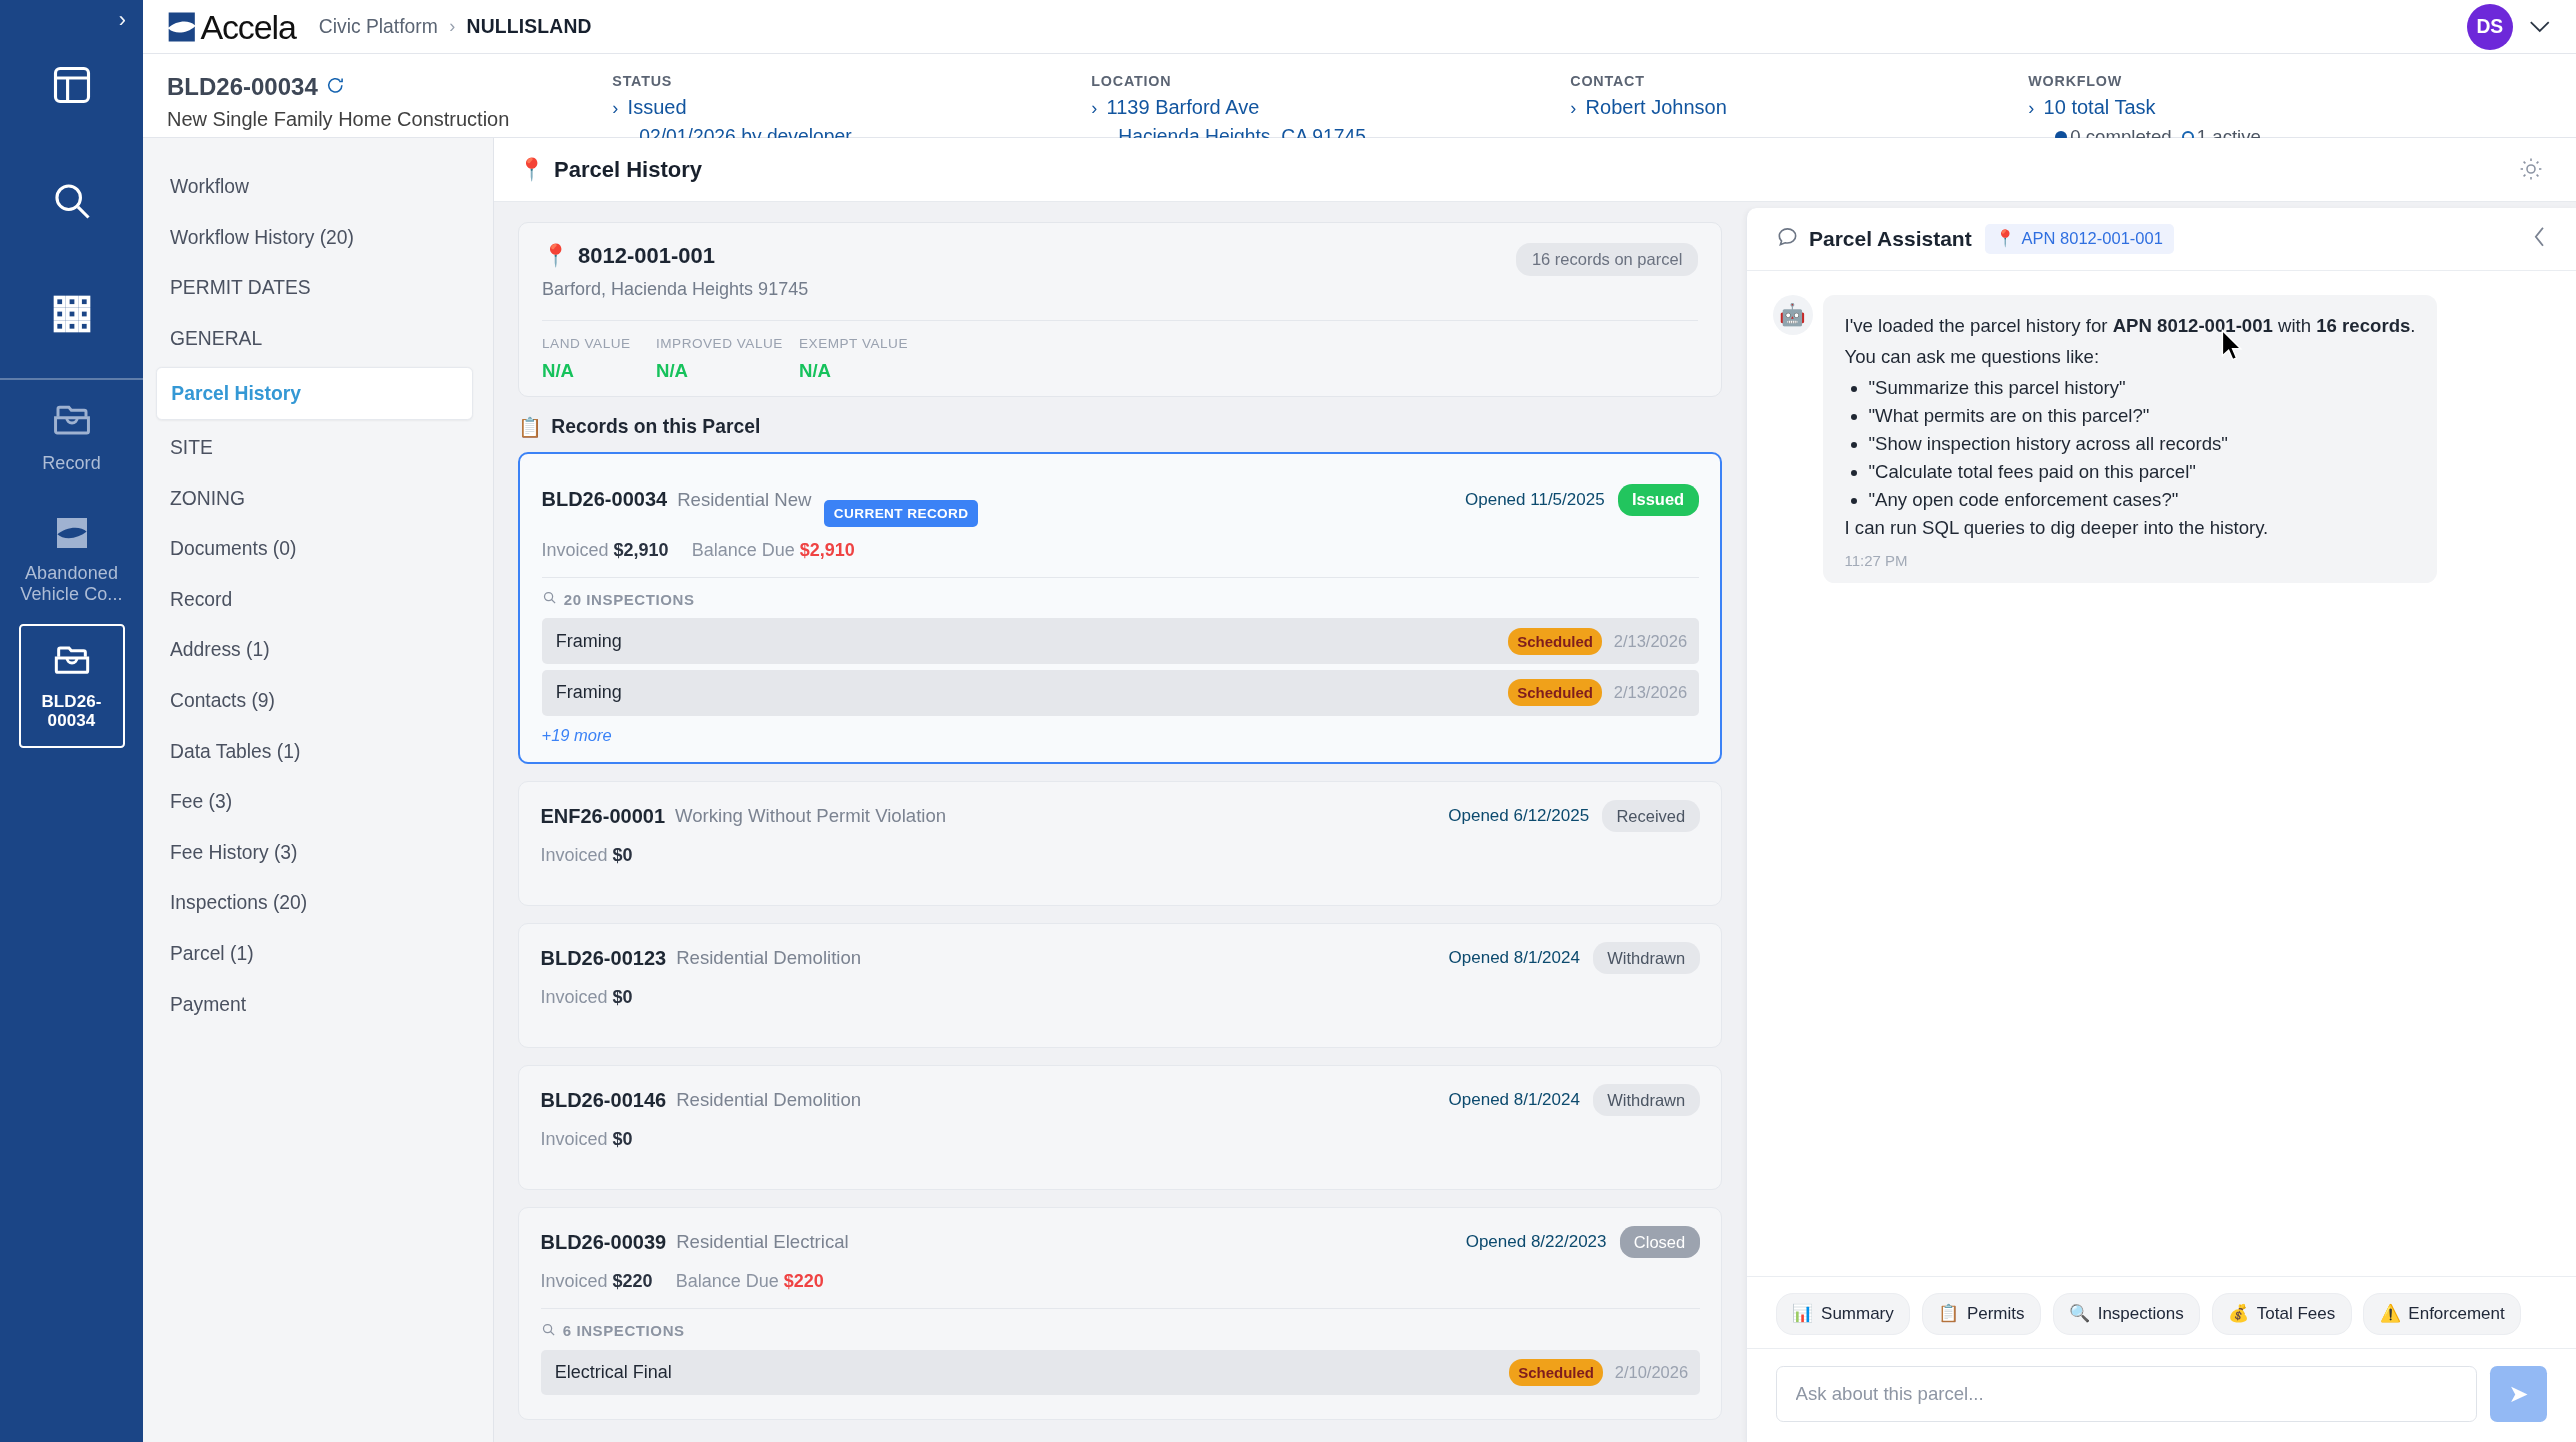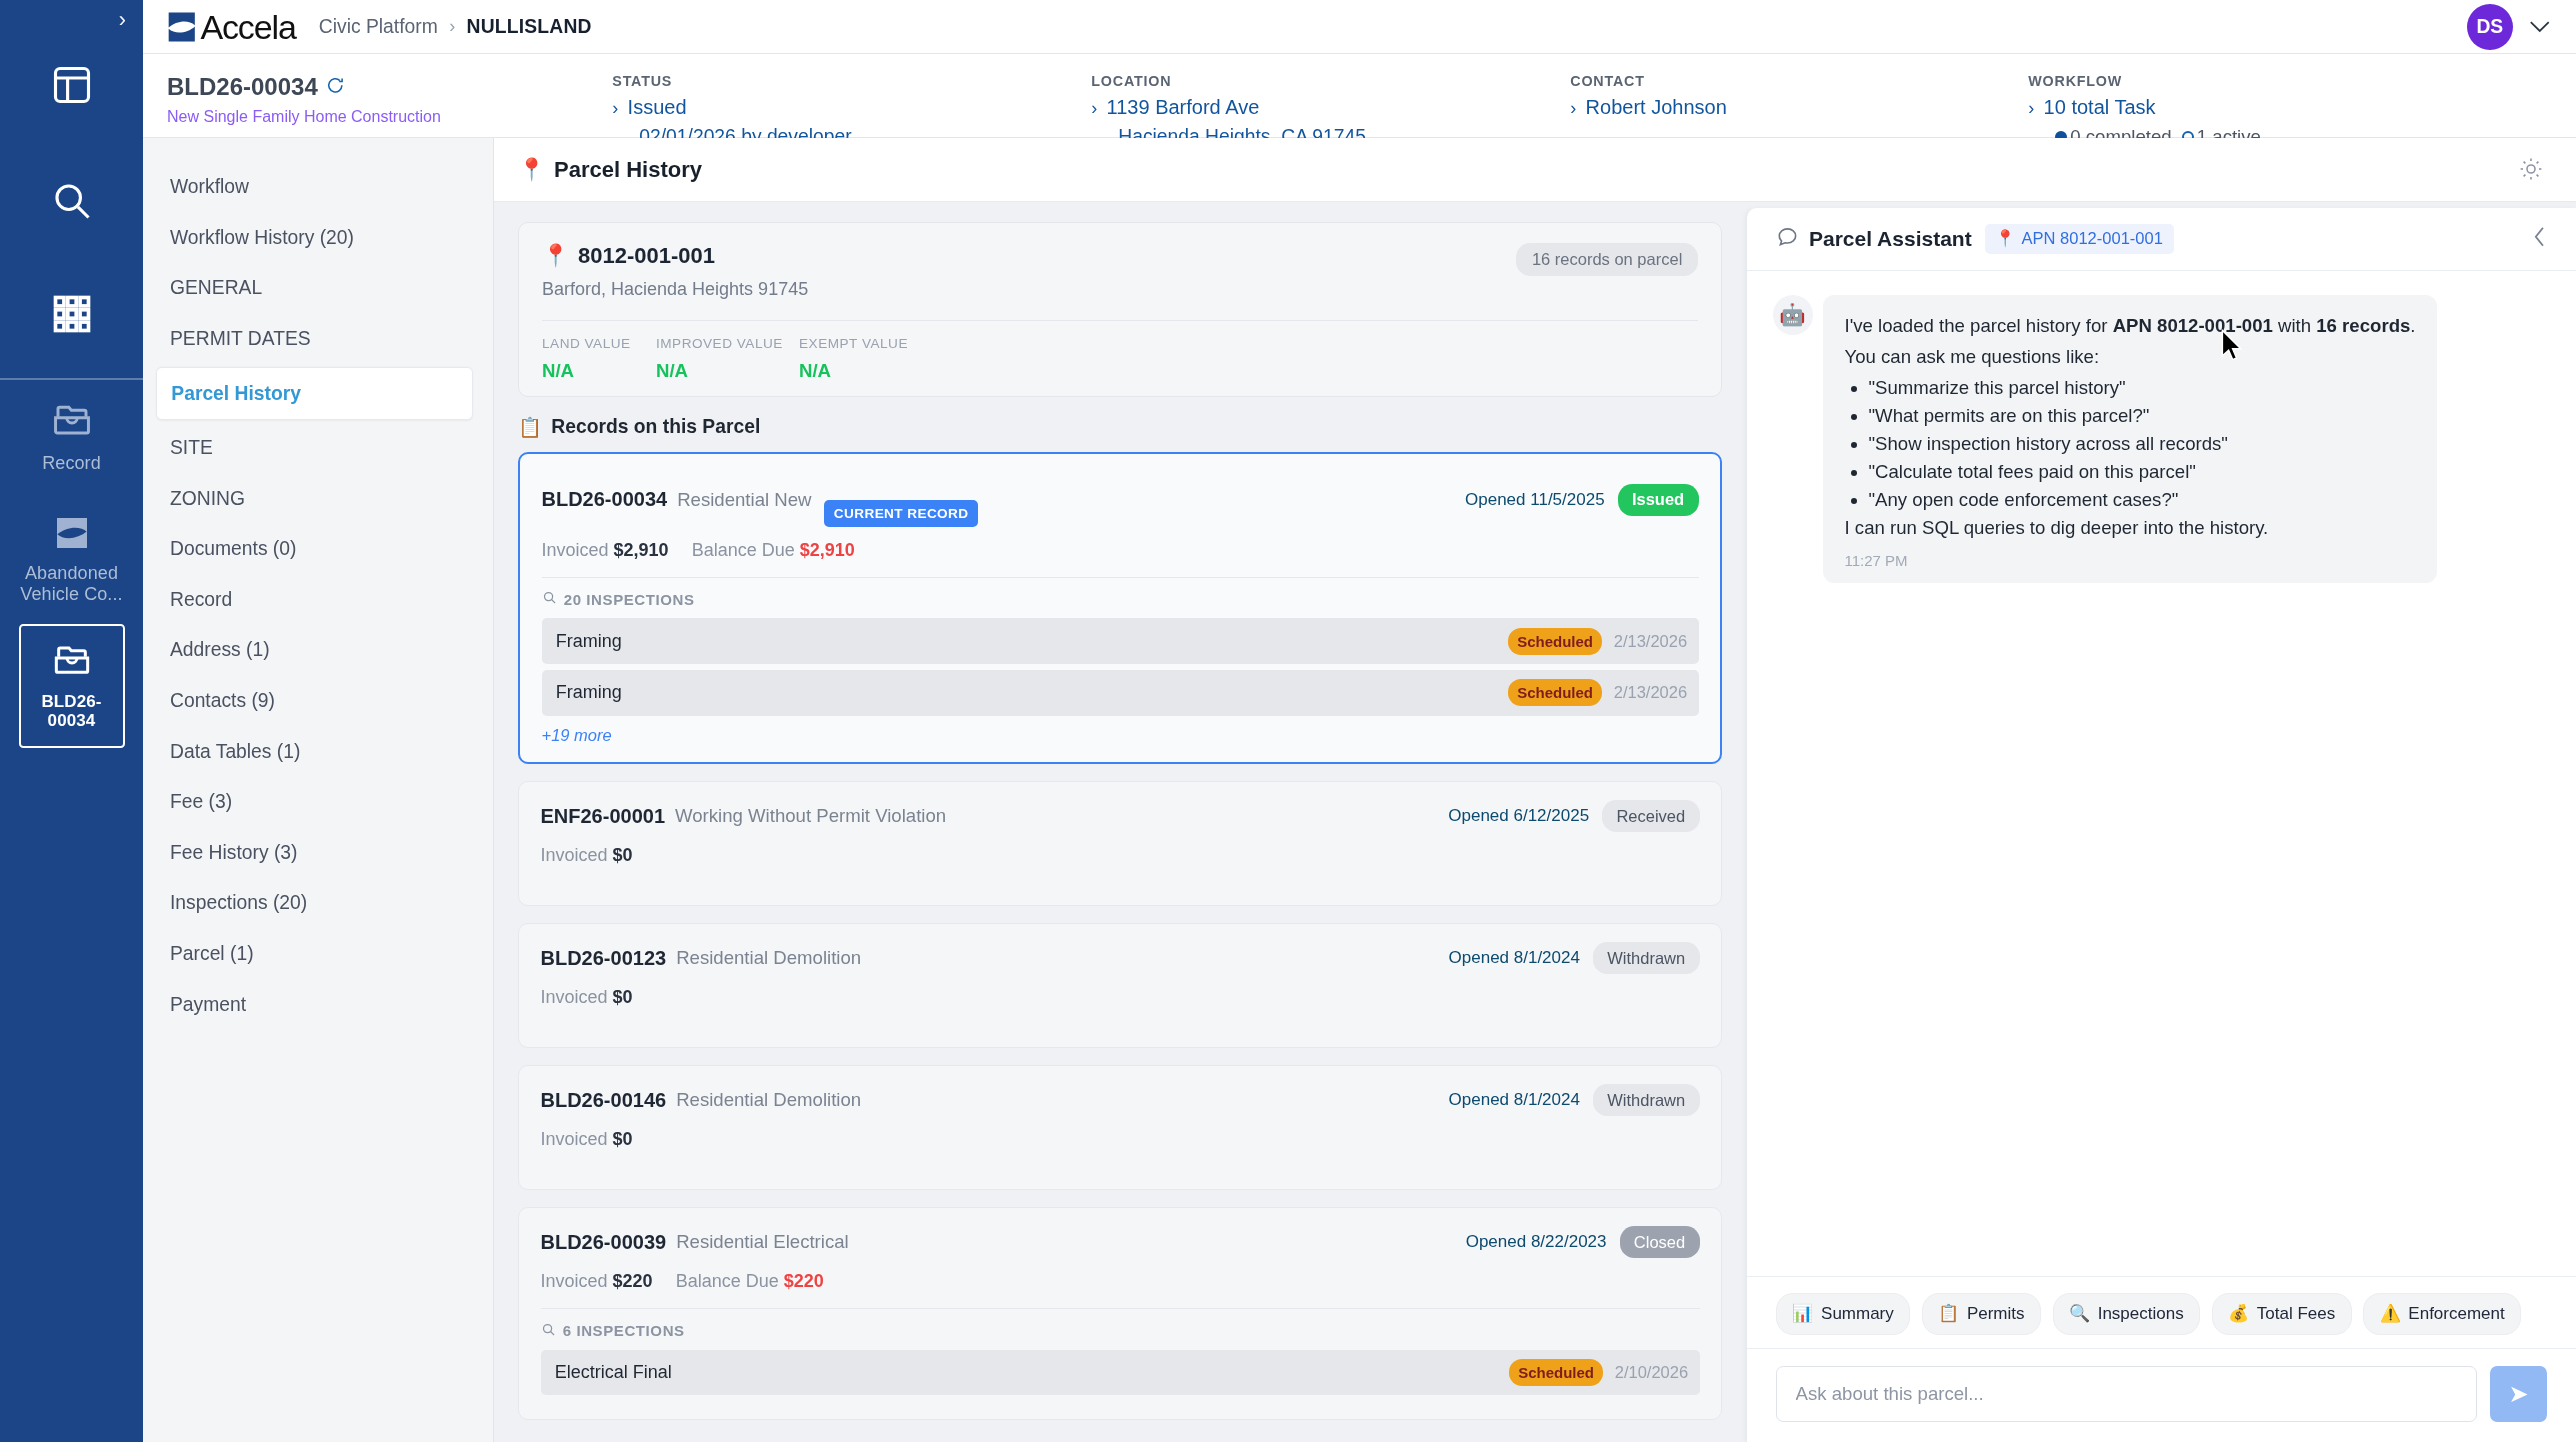--- a/index.html
+++ b/index.html
@@ -67,21 +67,21 @@
   .chev-down { color: #3c4758; font-size: 21.5px; cursor: pointer; line-height: 1;}
 
   
   .recordbar {
     height: 84px; min-height: 84px; background: #fff;
     display: flex; align-items: flex-start; padding: 18.6px 0 0 0;
     border-bottom: 0.7px solid #e3e6ec;
   }
   .rb-left { width: 465px; padding-left: 24px; }
   .rb-id { font-size: 24px; font-weight: 700; color: #3e4756; display: flex; align-items: center; gap: 8.6px; }
-  .rb-sub { font-size: 16px; color: #8b5cf6; margin-top: 7.2px; }
+  .rb-sub { font-size: 20px; color: #404040; margin-top: 7.2px; }
   .rb-col { padding-left: 4.3px; }
   .rb-head {
     font-size: 14.3px; font-weight: 700; color: #5b6473;
     letter-spacing: 0.8px; margin-bottom: 7.9px;
   }
   .rb-line { display: flex; align-items: baseline; gap: 9.3px; }
   .rb-chev { color: #14559e; font-size: 18px; font-weight: 400; }
   .rb-link { font-size: 20px; color: #12559f; cursor: pointer; }
   .rb-sub2 { font-size: 19.3px; color: #12559f; margin-top: 6.4px; margin-left: 27px; }
   .rb-dots { display: flex; align-items: center; gap: 3px; margin-top: 6.4px; margin-left: 27px; }
@@ -400,22 +400,22 @@
           <span class="rb-dot-label">1 active</span>
         </div>
       </div>
     </div>
 
     <div class="body">
 
       <div class="subnav">
         <div class="subnav-item">Workflow</div>
         <div class="subnav-item">Workflow History (20)</div>
+        <div class="subnav-item">PERMIT DATES</div>
         <div class="subnav-item">GENERAL</div>
-        <div class="subnav-item">PERMIT DATES</div>
         <div class="subnav-item active">Parcel History</div>
         <div class="subnav-item">SITE</div>
         <div class="subnav-item">ZONING</div>
         <div class="subnav-item">Documents (0)</div>
         <div class="subnav-item">Record</div>
         <div class="subnav-item">Address (1)</div>
         <div class="subnav-item">Contacts (9)</div>
         <div class="subnav-item">Data Tables (1)</div>
         <div class="subnav-item">Fee (3)</div>
         <div class="subnav-item">Fee History (3)</div>

